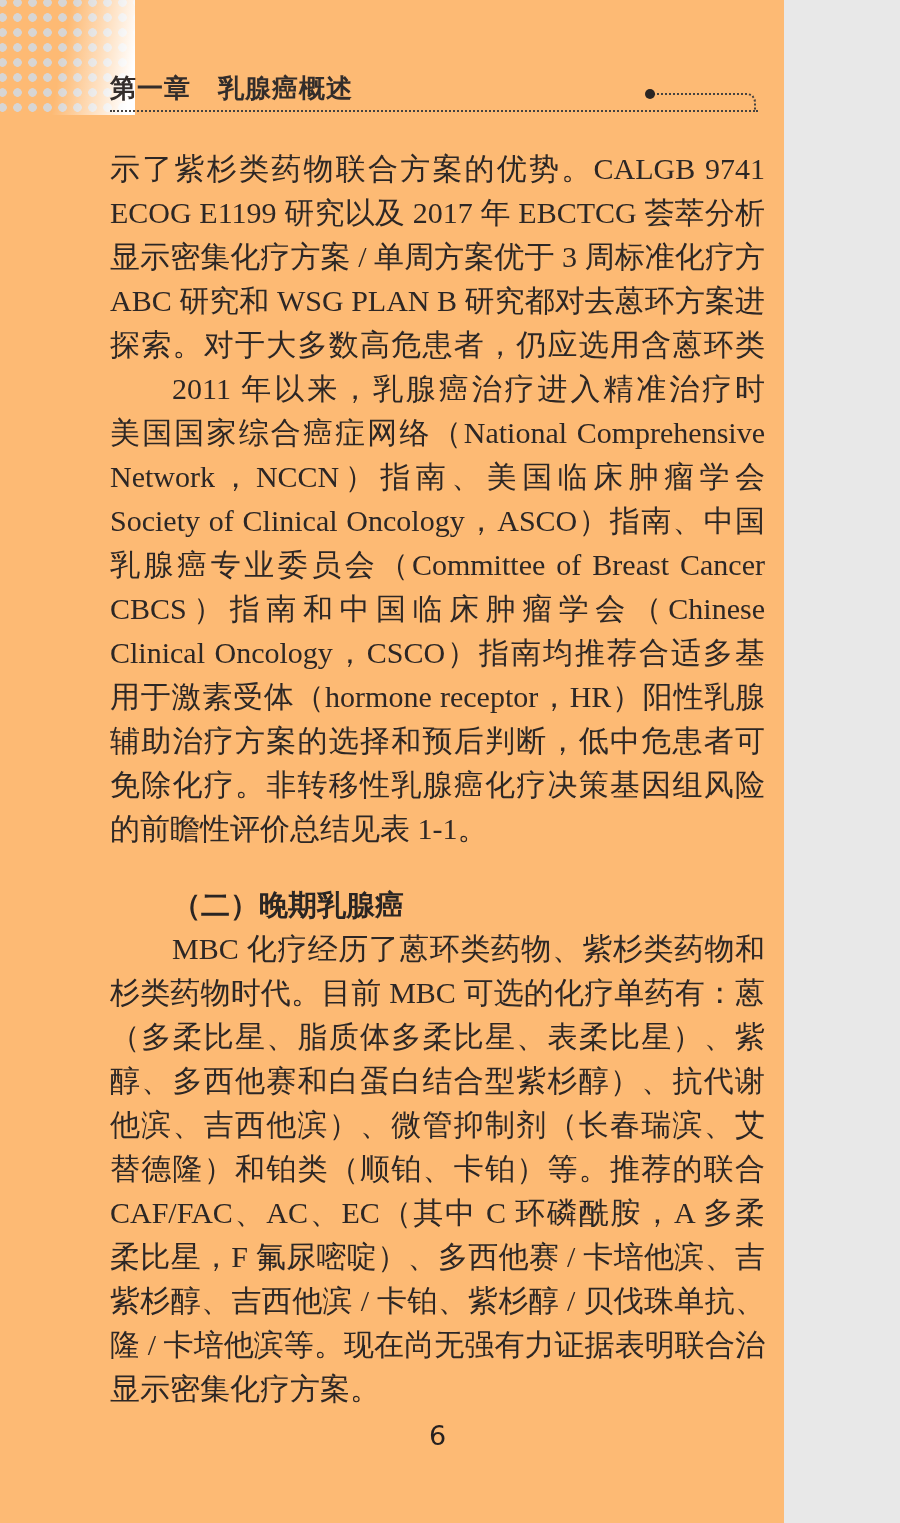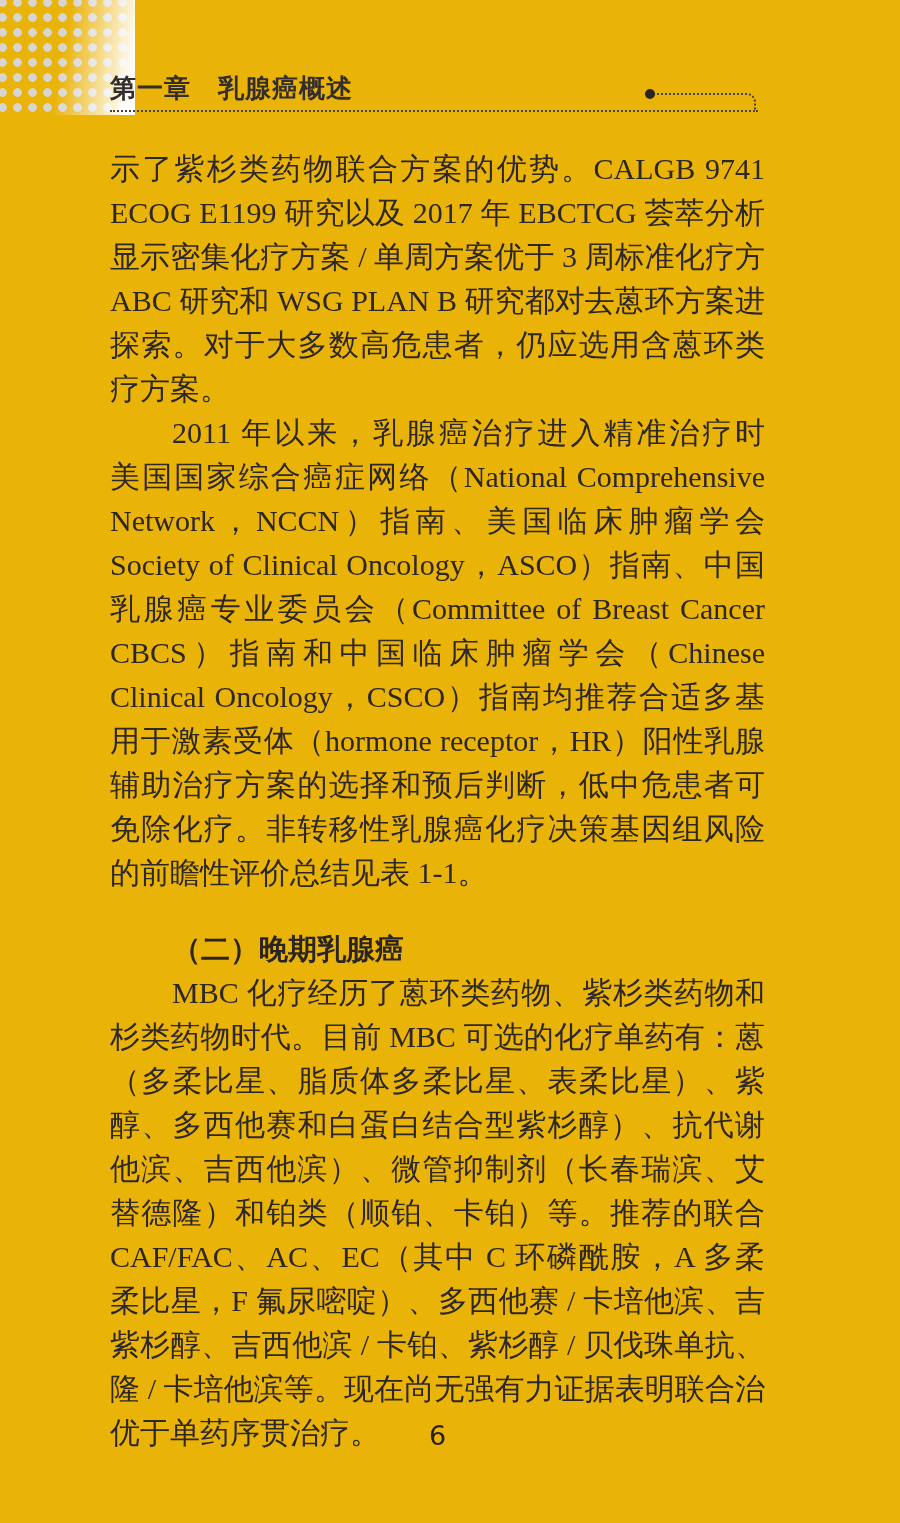--- a/index.html
+++ b/index.html
@@ -1,21 +1,21 @@
 <!DOCTYPE html>
 <html><head>
 <meta charset="utf-8">
 <style>
   * { margin: 0; padding: 0; box-sizing: border-box; }
   html, body { background: #e8e8e8; }
   .page {
     position: relative;
-    width: 900px;
+    width: 784px;
     height: 1523px;
-    background: #eab308;
+    background: #fdba74;
     overflow: hidden;
     font-family: "Liberation Serif", "DejaVu Serif", serif;
     color: #2d2725;
   }
   
   .dot-grid {
     position: absolute;
     left: -5px;
     top: -5px;
     width: 140px;
@@ -122,21 +122,20 @@
   <div class="header-bullet"></div>
 
   <div class="body-text">
 
     <div>
       <div class="line">示了紫杉类药物联合方案的优势。CALGB 9741 研究、</div>
       <div class="line">ECOG E1199 研究以及 2017 年 EBCTCG 荟萃分析都</div>
       <div class="line">显示密集化疗方案 / 单周方案优于 3 周标准化疗方案。</div>
       <div class="line">ABC 研究和 WSG PLAN B 研究都对去蒽环方案进行了</div>
       <div class="line">探索。对于大多数高危患者，仍应选用含蒽环类的治</div>
-      <div class="line plain">疗方案。</div>
     </div>
 
     <div>
       <div class="line indent">2011 年以来，乳腺癌治疗进入精准治疗时代，目前</div>
       <div class="line">美国国家综合癌症网络（National Comprehensive Cancer</div>
       <div class="line">Network，NCCN）指南、美国临床肿瘤学会（American</div>
       <div class="line">Society of Clinical Oncology，ASCO）指南、中国抗癌协会</div>
       <div class="line">乳腺癌专业委员会（Committee of Breast Cancer Society，</div>
       <div class="line">CBCS）指南和中国临床肿瘤学会（Chinese Society of</div>
       <div class="line">Clinical Oncology，CSCO）指南均推荐合适多基因检测</div>
@@ -152,20 +151,20 @@
       <div class="line indent">MBC 化疗经历了蒽环类药物、紫杉类药物和后紫</div>
       <div class="line">杉类药物时代。目前 MBC 可选的化疗单药有：蒽环类</div>
       <div class="line">（多柔比星、脂质体多柔比星、表柔比星）、紫杉类（紫杉</div>
       <div class="line">醇、多西他赛和白蛋白结合型紫杉醇）、抗代谢类（卡培</div>
       <div class="line">他滨、吉西他滨）、微管抑制剂（长春瑞滨、艾立布林、优</div>
       <div class="line">替德隆）和铂类（顺铂、卡铂）等。推荐的联合方案有：</div>
       <div class="line">CAF/FAC、AC、EC（其中 C 环磷酰胺，A 多柔比星，E 表</div>
       <div class="line">柔比星，F 氟尿嘧啶）、多西他赛 / 卡培他滨、吉西他滨 /</div>
       <div class="line">紫杉醇、吉西他滨 / 卡铂、紫杉醇 / 贝伐珠单抗、优替德</div>
       <div class="line">隆 / 卡培他滨等。现在尚无强有力证据表明联合治疗</div>
-      <div class="line plain">优于单药序贯治疗。</div>
+      <div class="line plain">显示密集化疗方案。</div>
     </div>
 
   </div>
 
   <div class="page-number">6</div>
 
 </div>
 
 </body></html>

